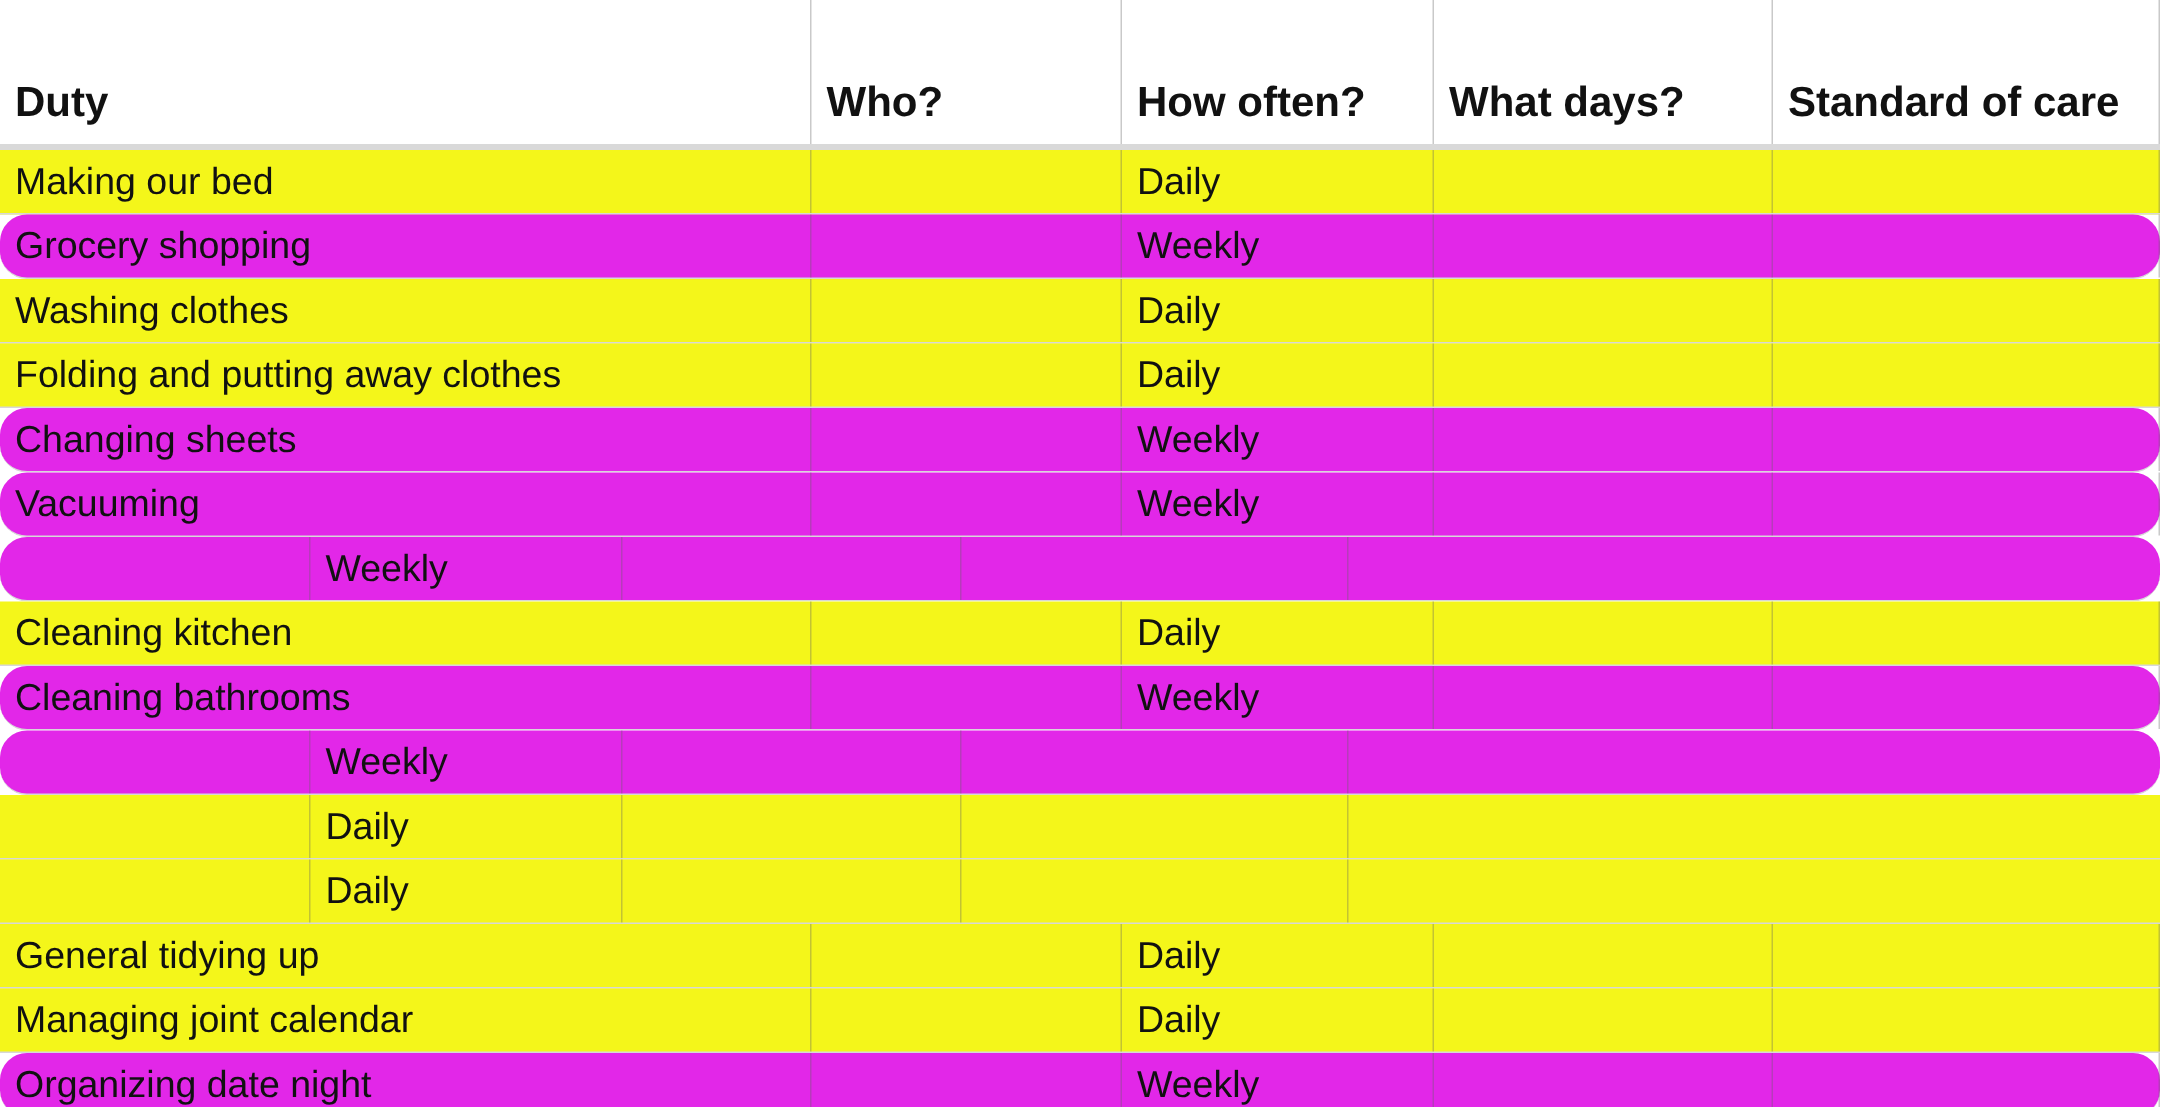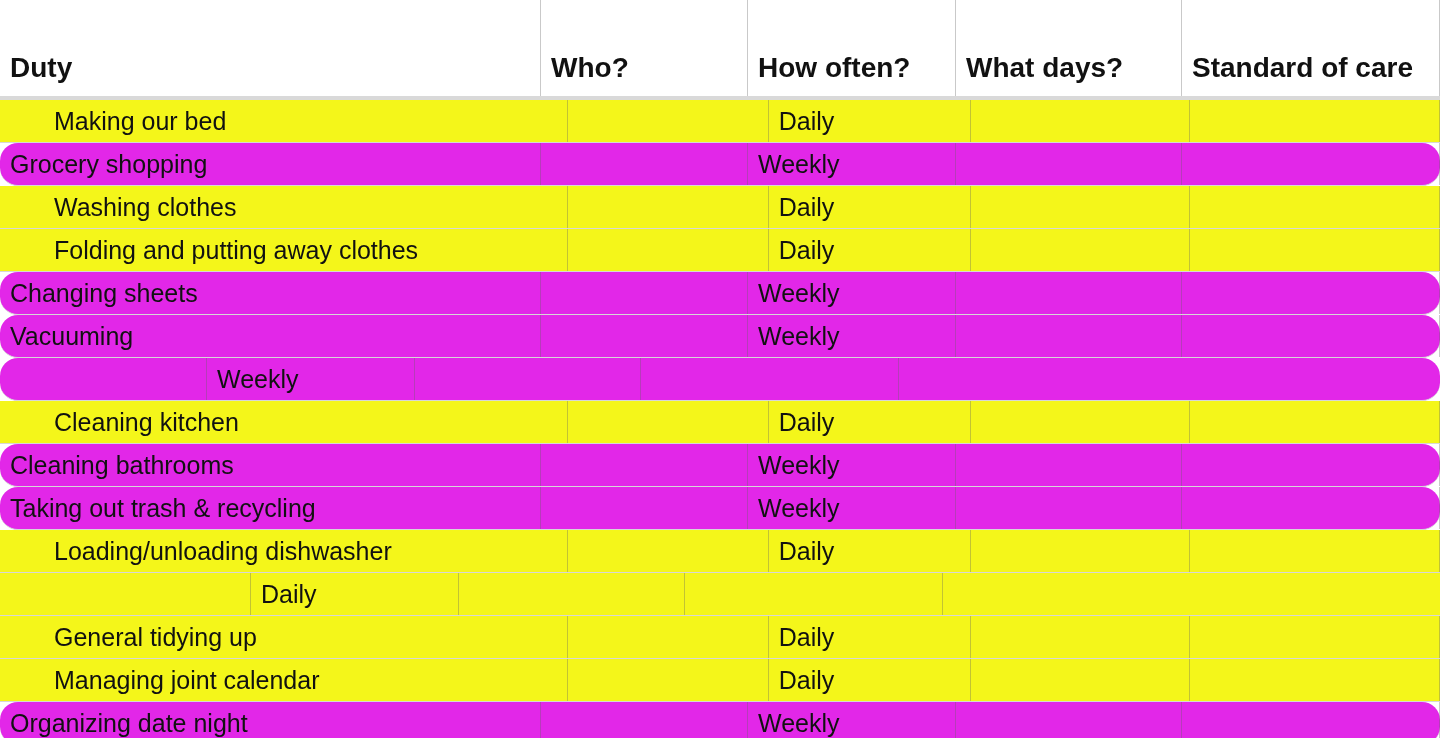--- a/index.html
+++ b/index.html
@@ -39,21 +39,21 @@
     padding:0 10px;
     border-right:1px solid rgba(100,100,100,0.35);
     box-sizing:border-box;
   }
   .cell{overflow:hidden;white-space:nowrap;text-overflow:ellipsis;}
   .c-duty{width:541px;}
   .c-who{width:207px;}
   .c-often{width:208px;}
   .c-days{width:226px;}
   .c-std{width:258px;border-right:none;}
-  .row-yellow{background:#f4f61a;padding-left:44px;}
+  .row-yellow{background:#f4f61a;}
   .row-magenta{background:#e227e8;border-radius:18px;}
 </style>
 </head>
 <body>
 
 <div class="sheet">
 
   <div class="row header-row">
     <div class="cell c-duty">Duty</div>
     <div class="cell c-who">Who?</div>
@@ -119,28 +119,26 @@
         <div class="cell c-std"></div>
       </div>
       <div class="row data-row row-magenta">
         <div class="cell c-duty">Cleaning bathrooms</div>
         <div class="cell c-who"></div>
         <div class="cell c-often">Weekly</div>
         <div class="cell c-days"></div>
         <div class="cell c-std"></div>
       </div>
       <div class="row data-row row-magenta">
-        <div class="cell c-duty">Taking out trash &amp; recycling</div>
         <div class="cell c-who"></div>
         <div class="cell c-often">Weekly</div>
         <div class="cell c-days"></div>
         <div class="cell c-std"></div>
       </div>
       <div class="row data-row row-yellow">
-        <div class="cell c-duty">Loading/unloading dishwasher</div>
         <div class="cell c-who"></div>
         <div class="cell c-often">Daily</div>
         <div class="cell c-days"></div>
         <div class="cell c-std"></div>
       </div>
       <div class="row data-row row-yellow">
         <div class="cell c-who"></div>
         <div class="cell c-often">Daily</div>
         <div class="cell c-days"></div>
         <div class="cell c-std"></div>

